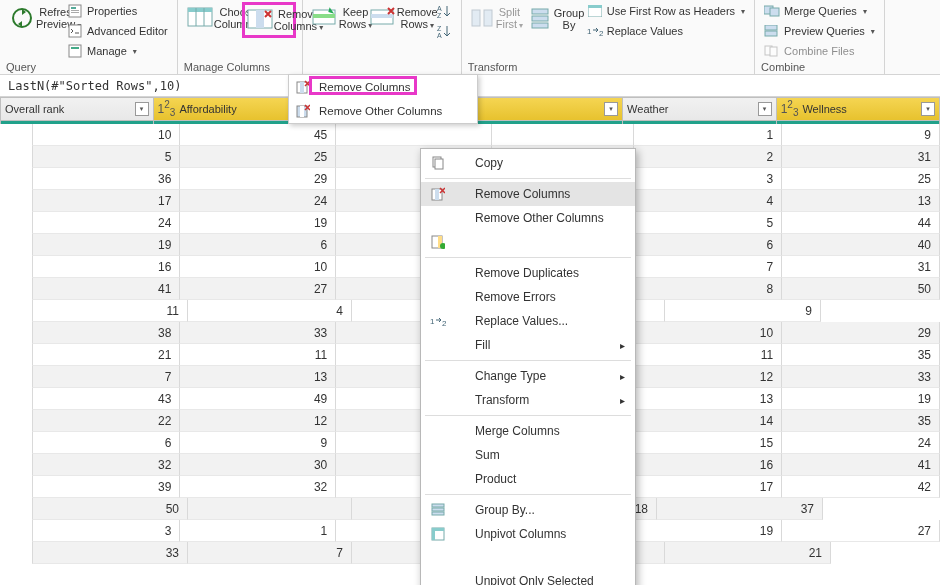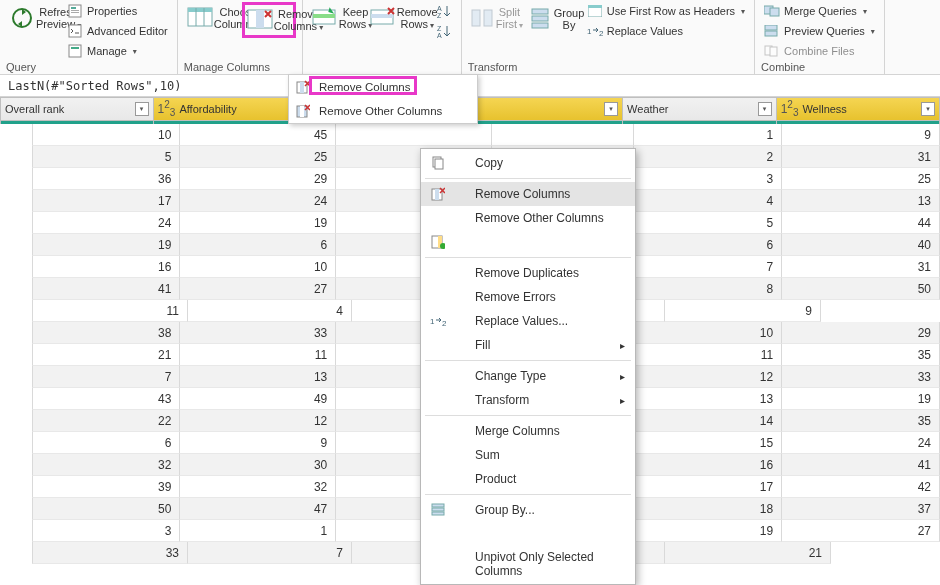--- a/index.html
+++ b/index.html
@@ -475,21 +475,20 @@
       <div class="row">
         <div class="cell c0">39</div>
         <div class="cell c1">32</div>
         <div class="cell c2"></div>
         <div class="cell c3"></div>
         <div class="cell c4">17</div>
         <div class="cell c5">42</div>
       </div>
       <div class="row">
         <div class="cell c0">50</div>
-        <div class="cell c1">47</div>
         <div class="cell c2"></div>
         <div class="cell c3"></div>
         <div class="cell c4">18</div>
         <div class="cell c5">37</div>
       </div>
       <div class="row">
         <div class="cell c0">3</div>
         <div class="cell c1">1</div>
         <div class="cell c2"></div>
         <div class="cell c3"></div>
@@ -593,20 +592,30 @@
       <span class="ico">
         <svg width="14" height="14">
           <rect x="1" y="1" width="12" height="3" fill="#cde" stroke="#7aa"></rect>
           <rect x="1" y="5" width="12" height="3" fill="#cde" stroke="#7aa"></rect>
           <rect x="1" y="9" width="12" height="3" fill="#cde" stroke="#7aa"></rect>
         </svg>
       </span>
       <span class="lbl">Group By...</span>
     </div>
   <div class="mi">
+      <span class="ico">
+        <svg width="14" height="14">
+          <rect x="1" y="1" width="12" height="12" fill="#fff" stroke="#7aa"></rect>
+          <rect x="1" y="1" width="12" height="3" fill="#8cc"></rect>
+          <rect x="1" y="1" width="3" height="12" fill="#8cc"></rect>
+        </svg>
+      </span>
+      <span class="lbl">Unpivot Columns</span>
+    </div>
+  <div class="mi">
       <span class="ico"></span>
     </div>
   <div class="mi">
       <span class="ico"></span>
       <span class="lbl">Unpivot Only Selected Columns</span>
     </div>
 
 </div>
 
 </body></html>

